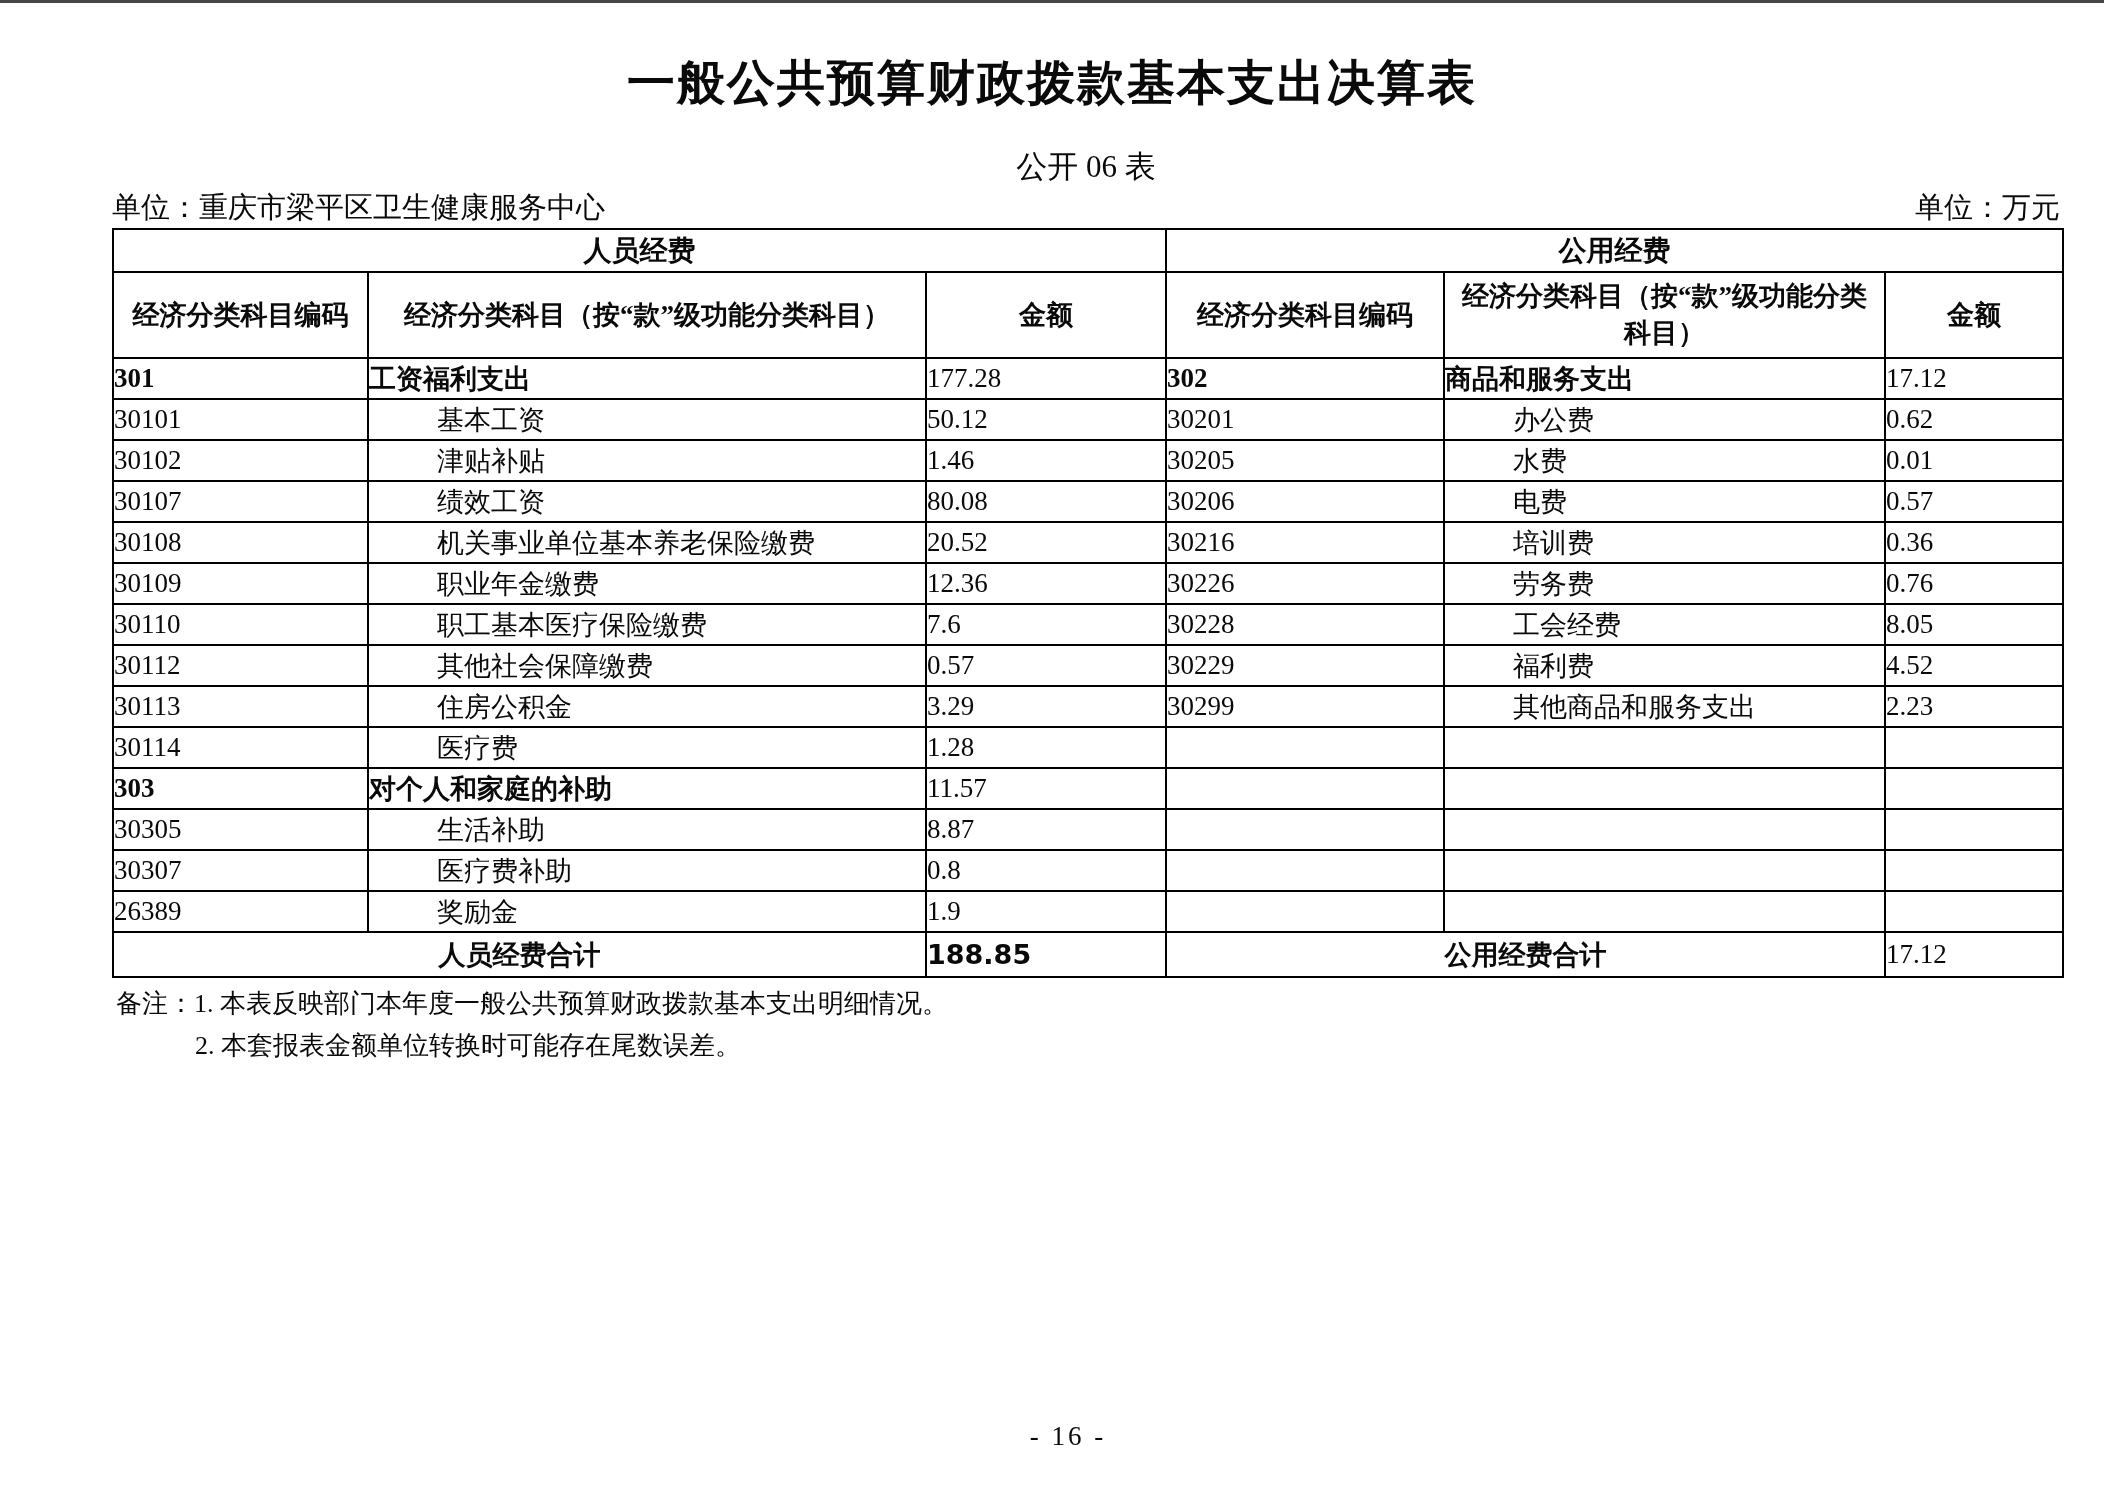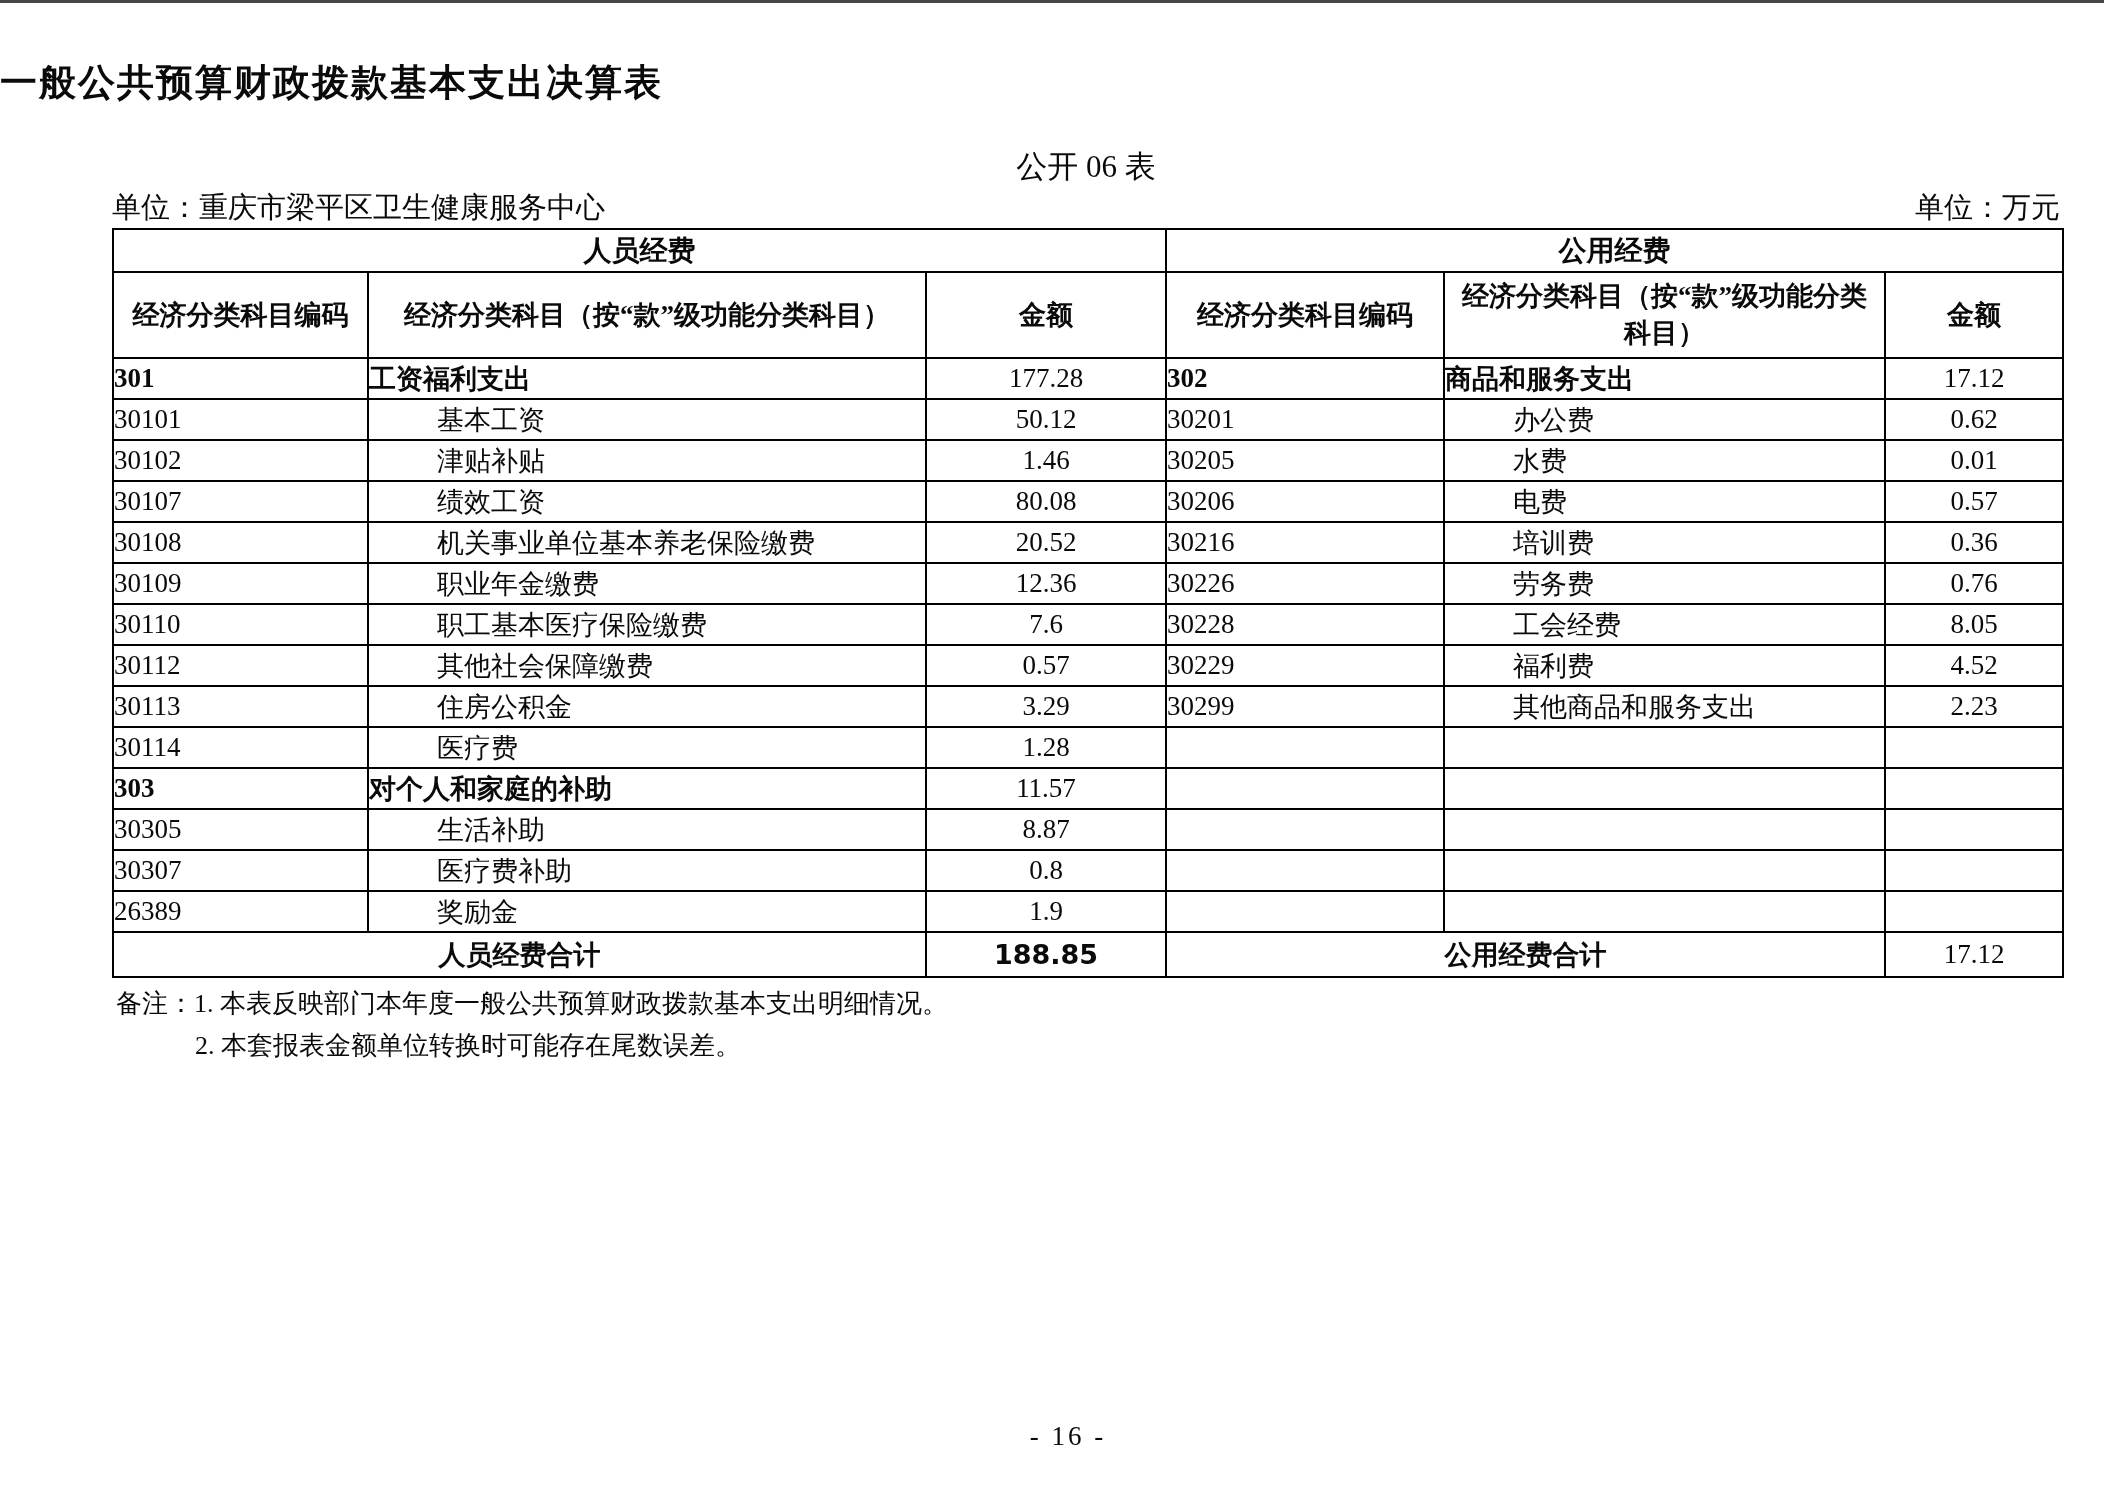--- a/index.html
+++ b/index.html
@@ -9,22 +9,22 @@
     background: #ffffff;
     color: #0a0a0a;
     font-family: "Liberation Serif", "DejaVu Serif", serif;
     position: relative;
     overflow: hidden;
   }
   .top-rule { height: 3px; background: #474747; width: 100%; }
 
   .doc-title {
     margin: 48px 0 0 0;
-    text-align: left;
-    font-size: 37px;
+    text-align: center;
+    font-size: 48px;
     line-height: 64px;
     font-weight: bold;
     letter-spacing: 2px;
   }
   .code-line {
     margin: 33px 44px 0 112px;
     text-align: center;
     font-size: 31px;
     line-height: 37px;
   }
@@ -54,21 +54,21 @@
     font-weight: bold;
     text-align: center;
     vertical-align: middle;
     line-height: 37px;
     padding: 0 12px;
   }
   tr.datarow td { height: 41px; vertical-align: middle; }
   td.code { text-align: left; padding-left: 12px; margin-left: 48px; }
   td.name { text-align: left; padding-left: 14px; }
   td.name.ind { padding-left: 68px; }
-  td.amt  { text-align: center; padding-right: 12px; }
+  td.amt  { text-align: left; padding-right: 12px; }
   .b { font-weight: bold; }
   tr.totalrow td { height: 45px; vertical-align: middle; }
   td.total-label { text-align: center; font-weight: bold; font-size: 28px; margin-left: 48px; }
   td.sum-sans {
     font-family: "DejaVu Sans", sans-serif;
     font-weight: bold;
     font-size: 27px;
   }
 
   .notes {

